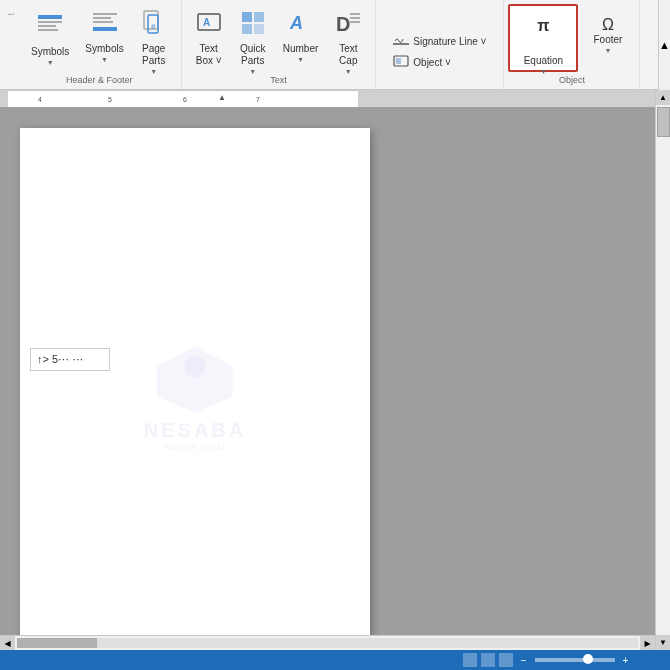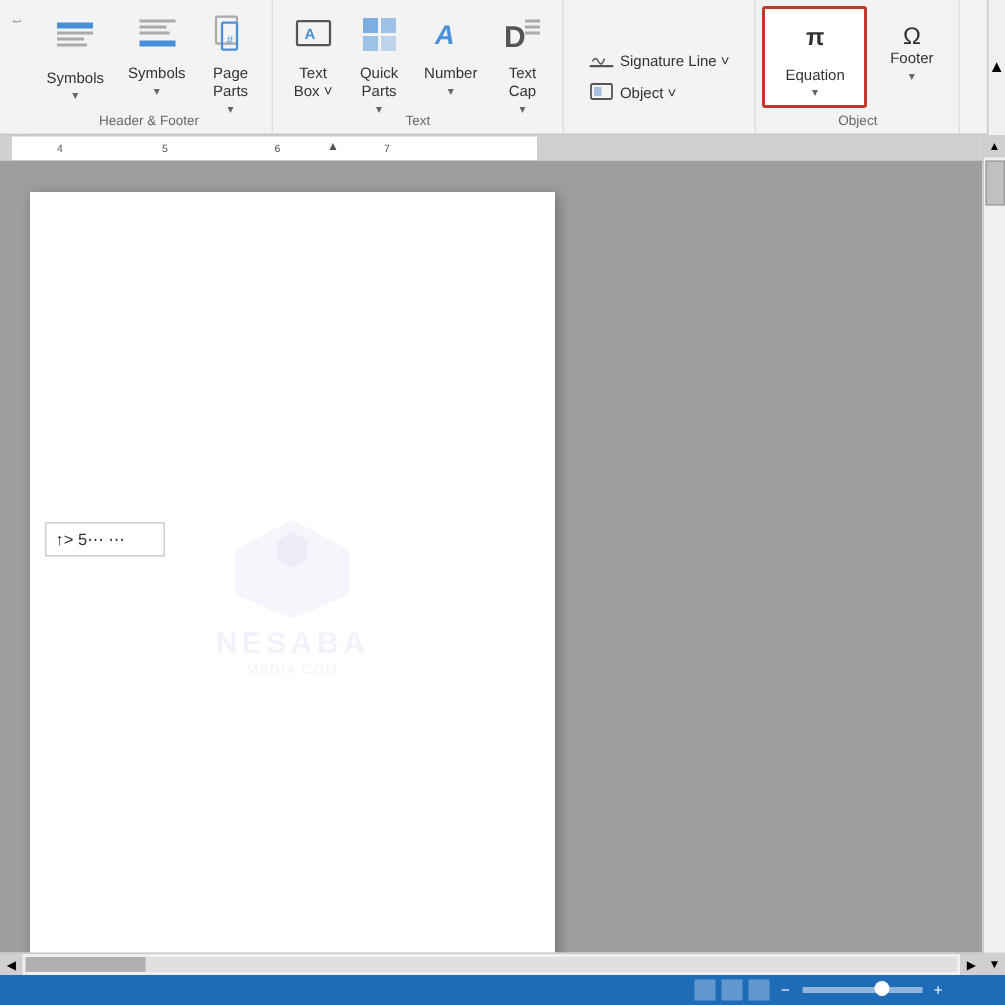--- a/index.html
+++ b/index.html
@@ -433,21 +433,21 @@
     </div>
   </div>
 
   <div class="ribbon-group symbols-group">
     <div class="symbols-top">
 
       <div class="ribbon-btn equation-btn" style="min-width:70px; background:#fff; border: 2px solid #c0392b !important;">
         <div style="display:flex;align-items:center;gap:3px;margin-top:6px;">
           <span style="font-size:16px;font-weight:bold;">π</span>
         </div>
-        <div class="btn-label" style="margin-top:10px;">Equation</div>
+        <div class="btn-label" style="margin-top:20px;">Equation</div>
         <div class="btn-arrow">▾</div>
       </div>
 
       <div class="ribbon-btn" style="min-width:55px;">
         <div style="margin-top:6px;">
           <span style="font-size:16px;">Ω</span>
         </div>
         <div class="btn-label">Footer</div>
         <div class="btn-arrow">▾</div>
       </div>

